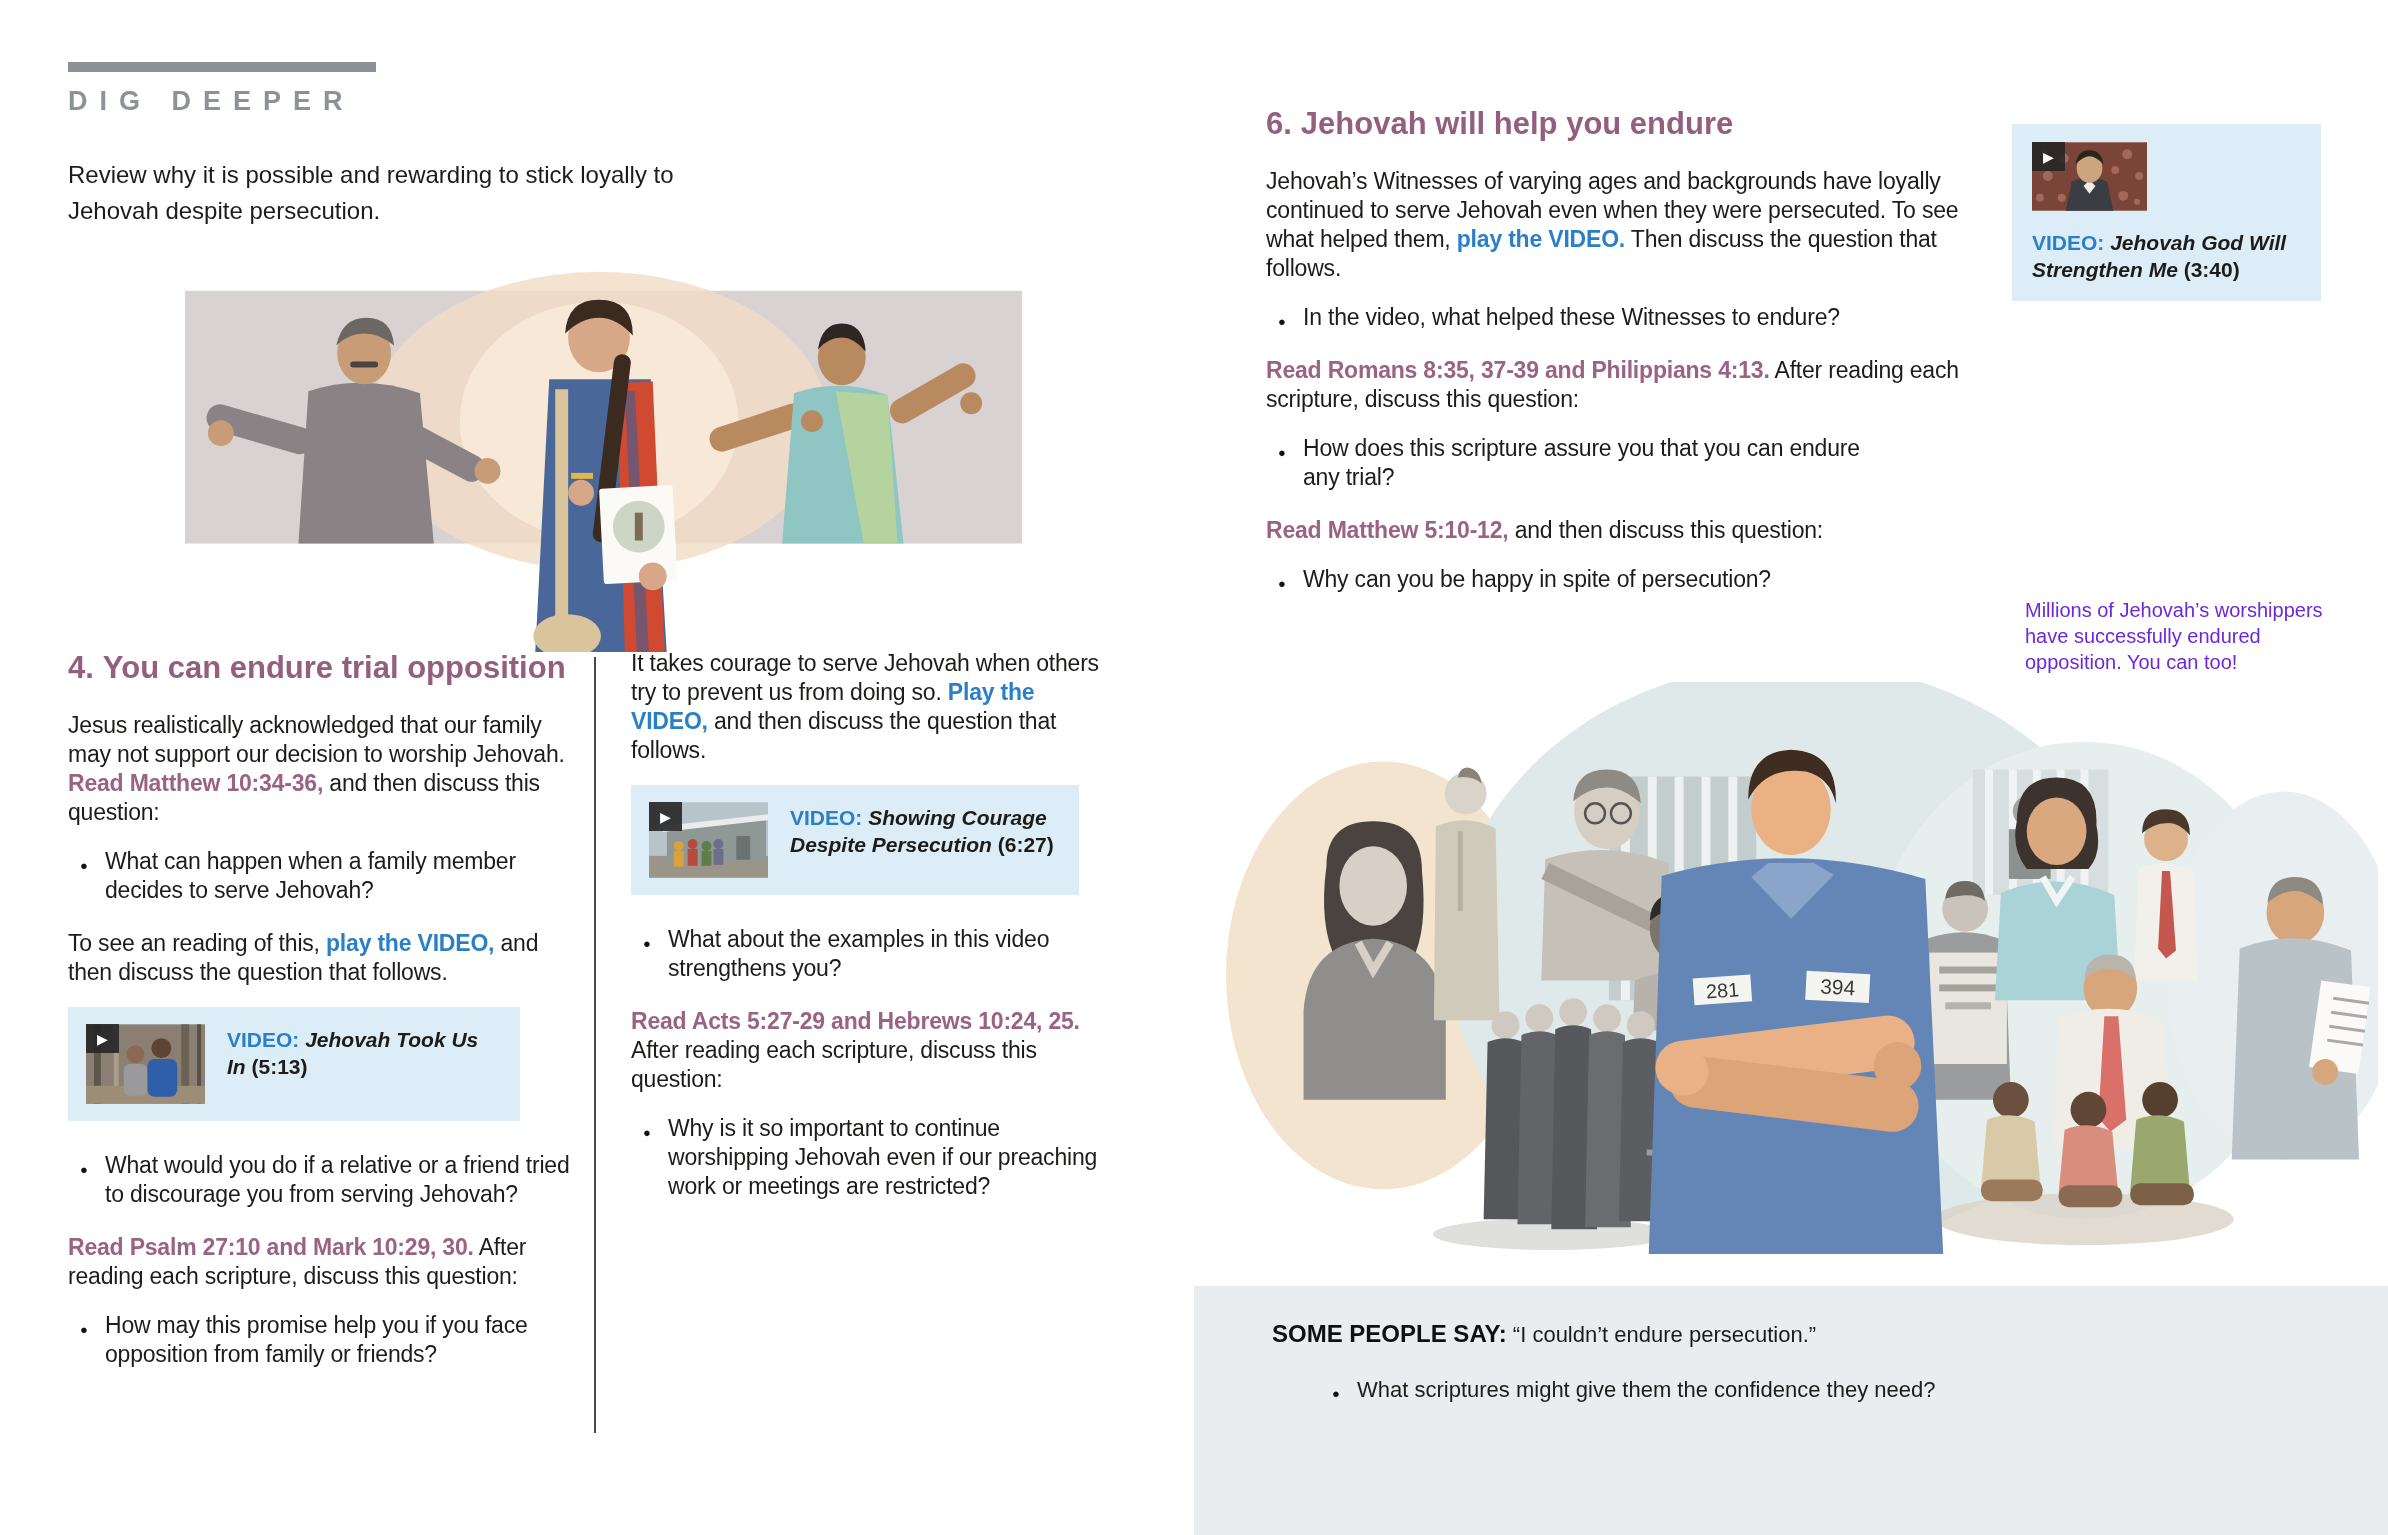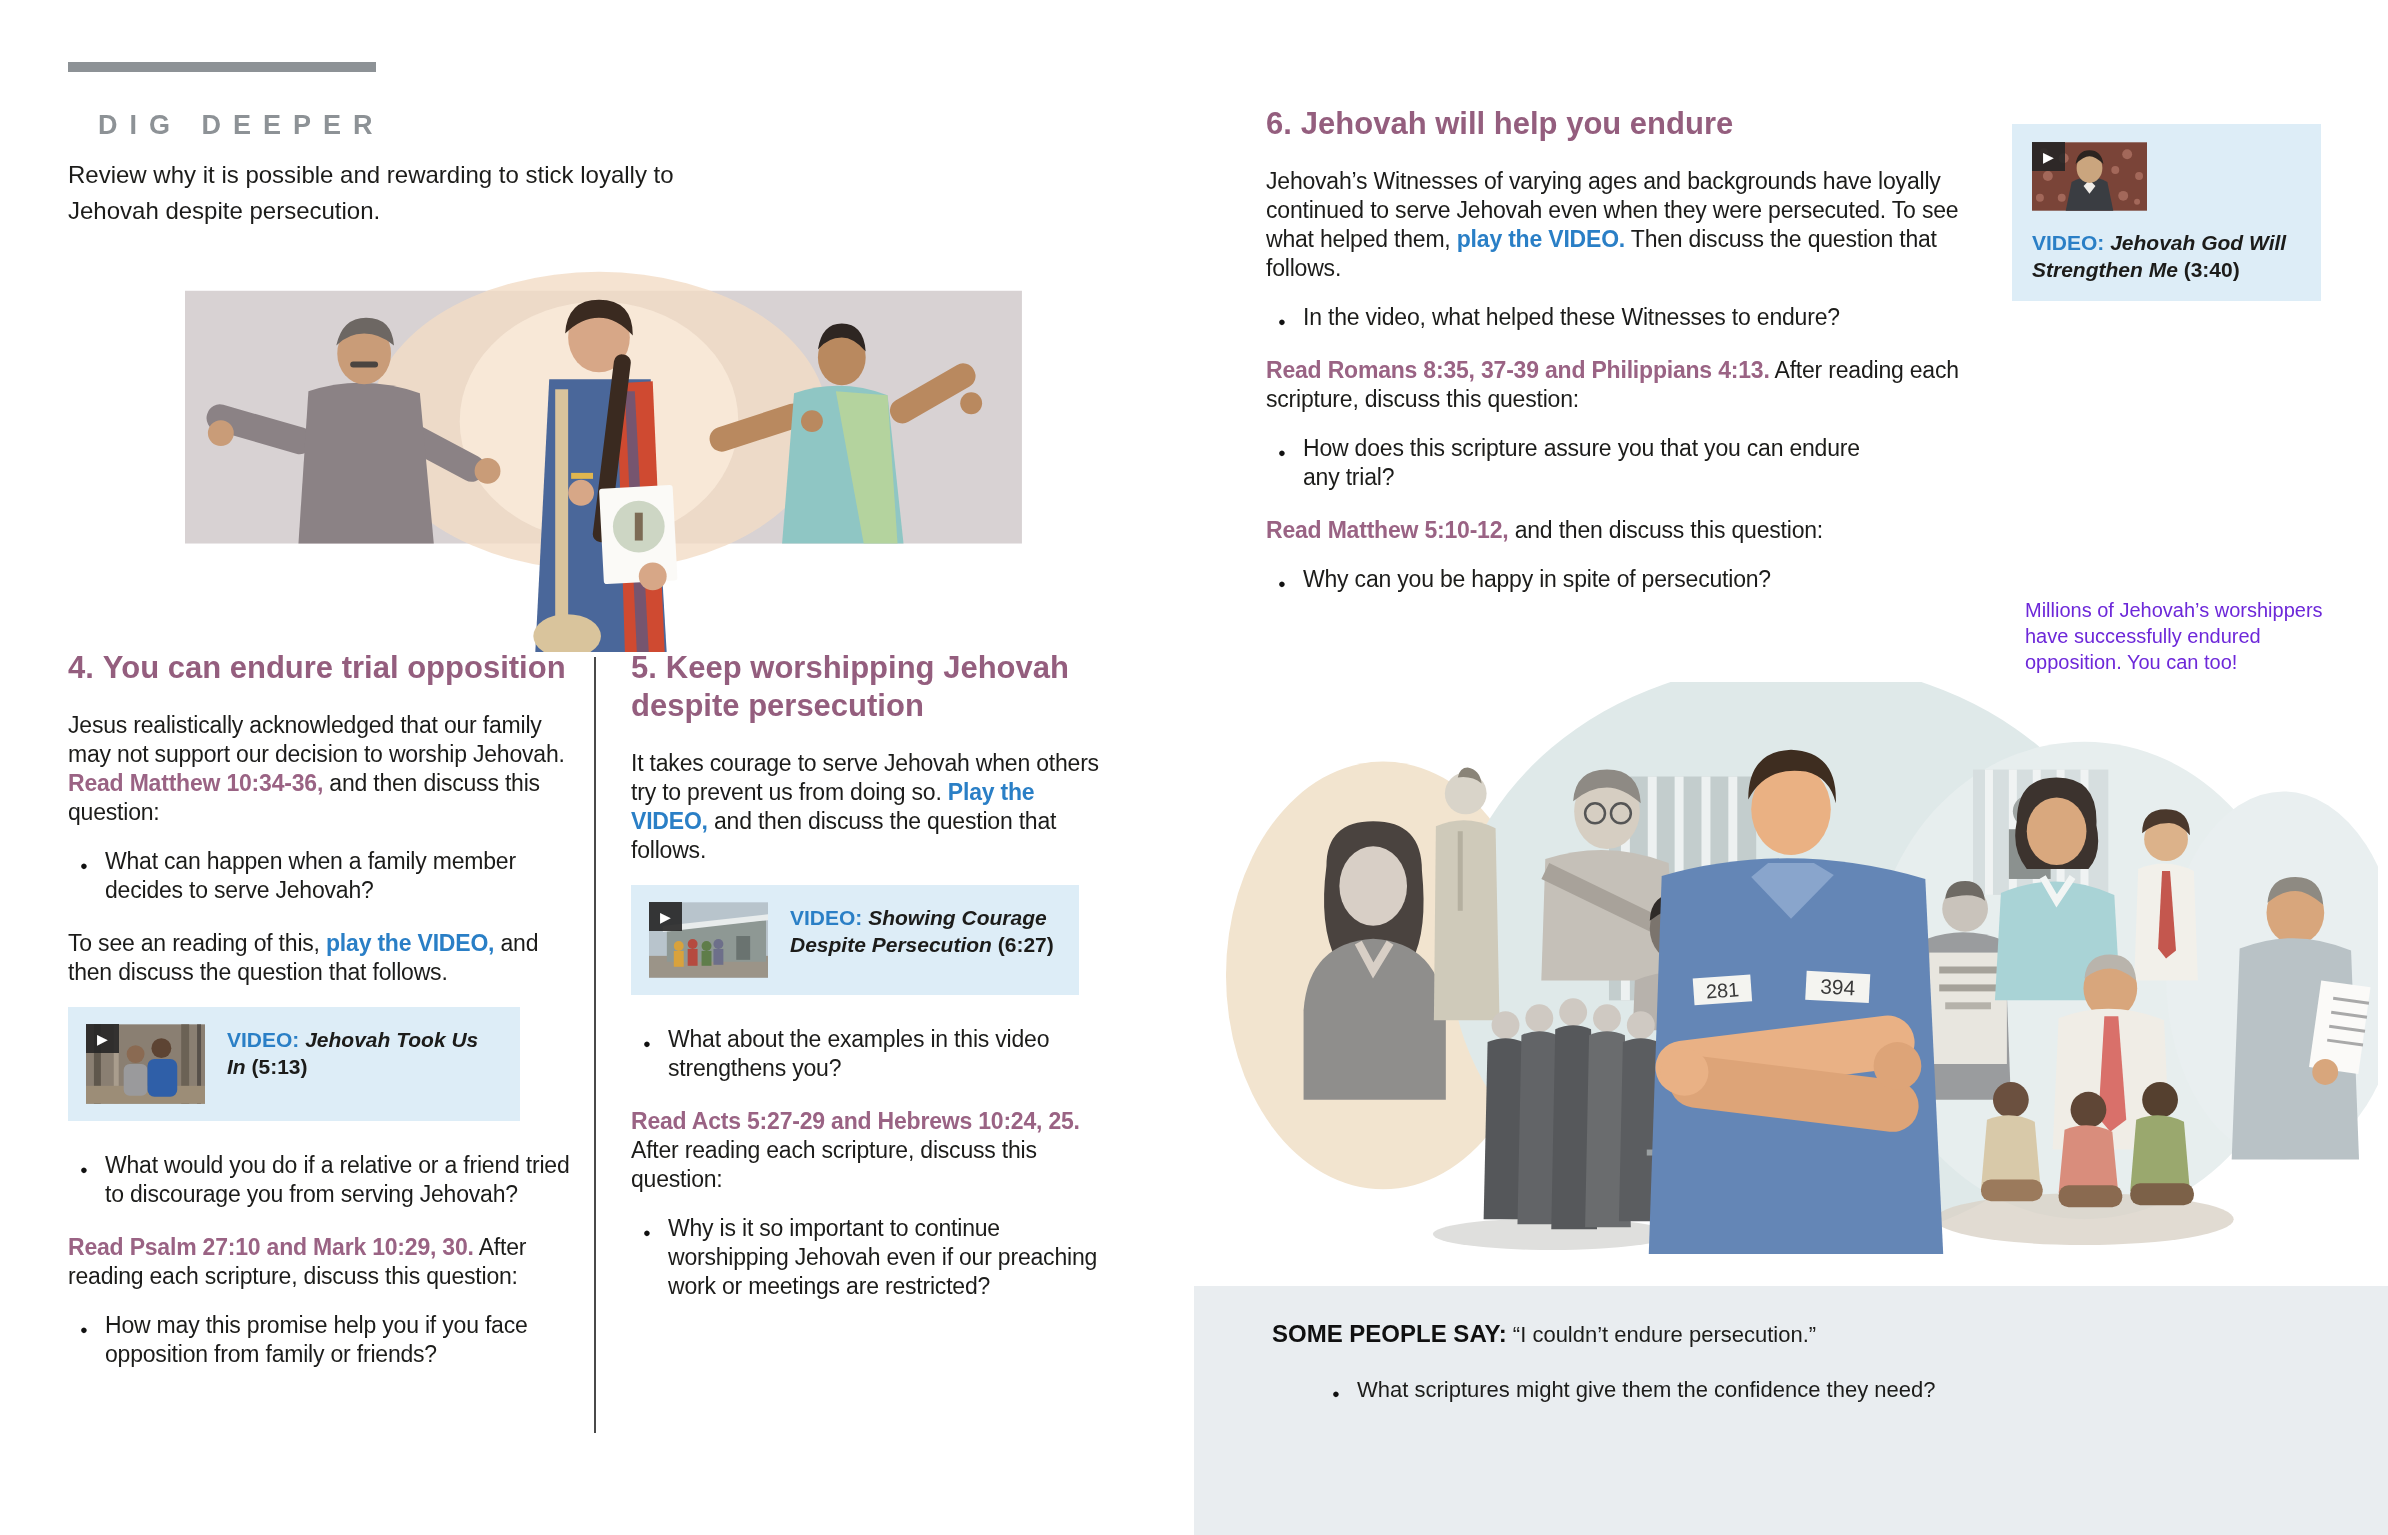--- a/index.html
+++ b/index.html
@@ -45,21 +45,21 @@
   .panel-bullet { font-size:22px; line-height:28px; }
 </style>
 </head>
 <body>
 
 <div class="page">
 
   <div class="abs" style="left:0; top:0; width:1194px; height:1535px;">
 
     <div class="abs kicker-bar" style="left:68px; top:62px;"></div>
-    <div class="abs kicker" style="left:68px; top:110px;margin-left:30px;">DIG DEEPER</div>
+    <div class="abs kicker" style="left:68px; top:86px;">DIG DEEPER</div>
 
     <div class="abs intro" style="left:68px; top:157px; width:617px;">Review why it is possible and rewarding to stick loyally to Jehovah despite persecution.</div>
 
     <div class="abs" style="left:149px; top:242px; width:896px; height:410px;">
       <svg width="896" height="410" viewBox="0 0 900 412">
         <rect x="36" y="49" width="841" height="254" fill="#d8d2d3"></rect>
         <ellipse cx="452" cy="180" rx="230" ry="150" fill="#f3dcc6" opacity="0.8"></ellipse>
         <ellipse cx="452" cy="180" rx="140" ry="120" fill="#f8e9d8" opacity="0.9"></ellipse>
 
         <g>
@@ -134,21 +134,20 @@
       </div>
 
       <div class="body-text bullet"><span>What would you do if a relative or a friend tried to discourage you from serving Jehovah?</span></div>
 
       <p class="body-text para"><span class="ref">Read Psalm 27:10 and Mark 10:29, 30.</span><span> After reading each scripture, discuss this question:</span></p>
 
       <div class="body-text bullet"><span>How may this promise help you if you face opposition from family or friends?</span></div>
     </div>
 
     <div class="abs" style="left:631px; top:649px; width:476px;">
-      <h2 class="section-h"><span>5.</span><span class="ht">Keep worshipping Jehovah despite persecution</span></h2>
 
       <p class="body-text para"><span>It takes courage to serve Jehovah when others try to prevent us from doing so. </span><span class="link">Play the VIDEO,</span><span> and then discuss the question that follows.</span></p>
 
       <div class="video-box" style="width:412px;">
         <div class="thumb">
           <svg width="119" height="76" viewBox="0 0 120 76">
             <rect width="120" height="76" fill="#b8c4cc"></rect>
             <rect x="0" y="54" width="120" height="22" fill="#9b9488"></rect>
             <path d="M 18 28 L 118 18 L 118 60 L 18 60 Z" fill="#8e9894"></path>
             <path d="M 14 30 L 120 18 L 120 12 L 14 24 Z" fill="#e8ecec"></path>

